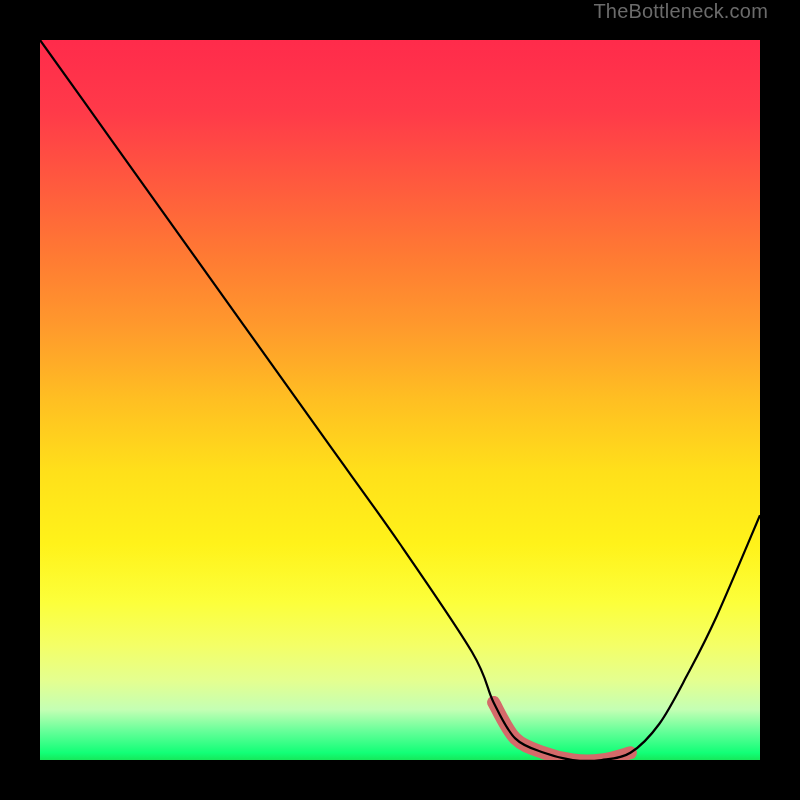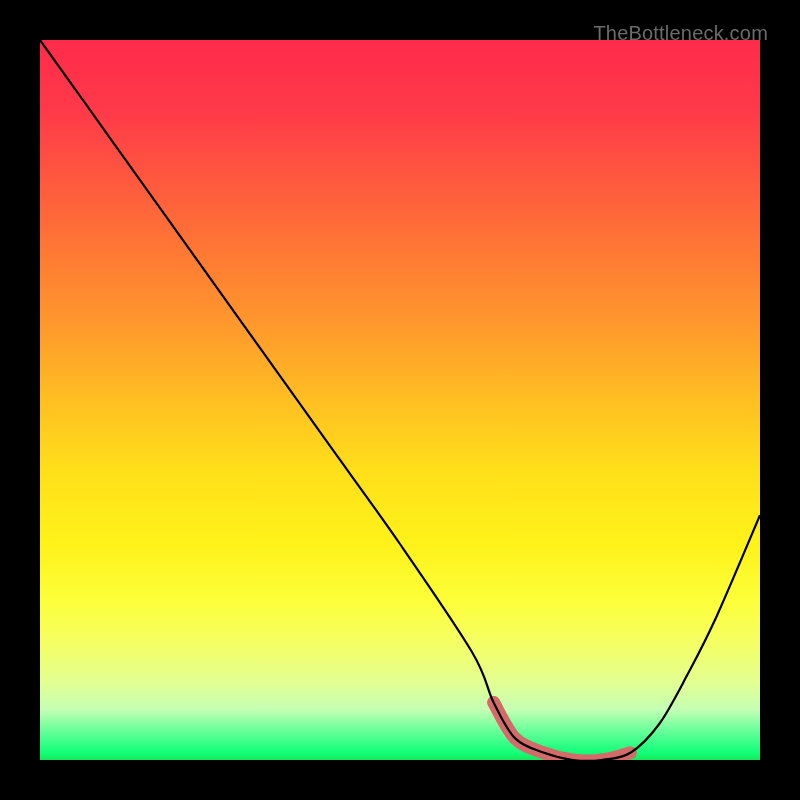--- a/index.html
+++ b/index.html
@@ -27,21 +27,21 @@
       #e4ff90 89%,
       #c4ffb4 93%,
       #66ff99 96%,
       #12ff77 99%,
       #16e85a 100%
     );
   }
   .curve { position: absolute; inset: 0; }
   .attrib {
     position: absolute;
-    top: 22px; right: 32px;
+    top: 0; right: 32px;
     color: #6b6b6b;
     font-size: 20px;
     font-weight: 500;
     letter-spacing: 0.2px;
   }
 </style>
 </head>
 <body>
 
 <div class="outer">

